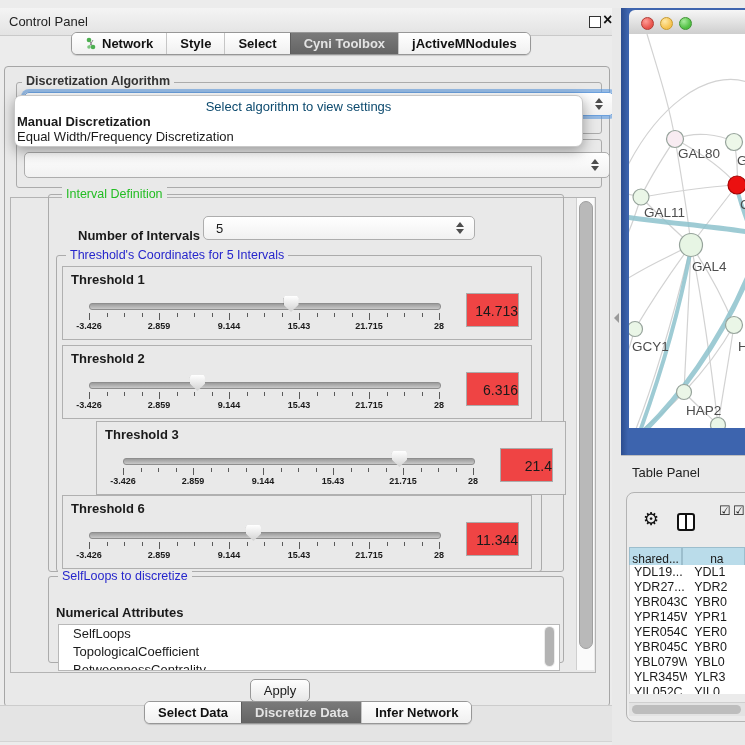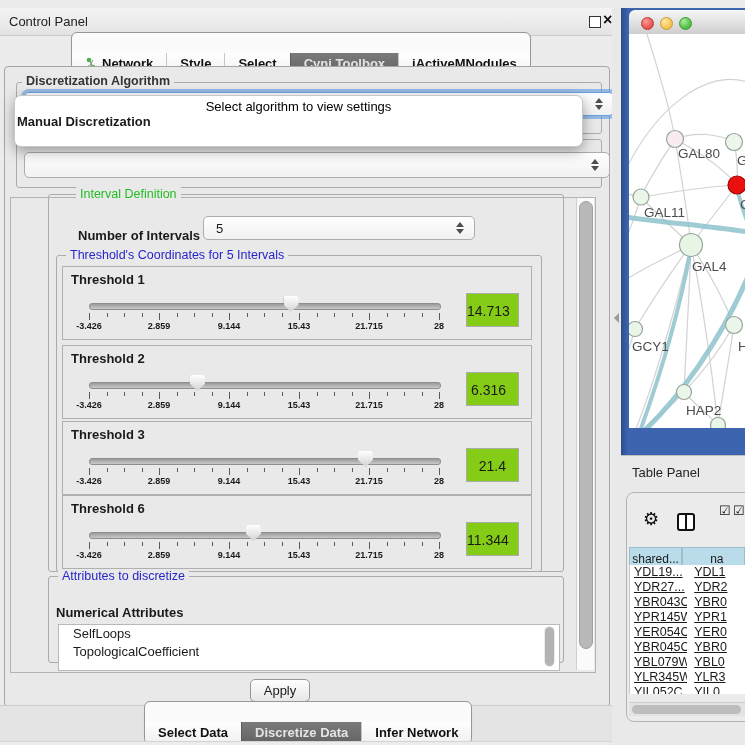--- a/index.html
+++ b/index.html
@@ -9,60 +9,60 @@
   
   #titlebar{left:0;top:0;width:618px;height:27px;background:linear-gradient(#f4f4f4,#e3e3e3);
             border-bottom:1px solid #c9c9c9;}
   #titlebar .t{position:absolute;left:9px;top:6px;font-size:13px;color:#222;}
   .float-btn{position:absolute;left:589px;top:8px;width:10px;height:10px;border:1.5px solid #333;background:#fff;}
   .close-btn{position:absolute;left:603px;top:3px;font-size:16px;font-weight:bold;color:#111;line-height:18px;}
   
   .seg{position:absolute;display:inline-flex;border:1px solid #979797;border-radius:6px;
        overflow:hidden;background:#fbfbfb;box-shadow:0 1px 1px rgba(0,0,0,.15);}
   .seg .tab{display:flex;align-items:center;gap:5px;padding:3px 13px;font-size:13px;font-weight:bold;
-            background:linear-gradient(#ffffff,#f0f0f0);color:#111;border-left:1px solid #c6c6c6;white-space:nowrap;margin-top:20px;}
+            background:linear-gradient(#ffffff,#f0f0f0);color:#111;border-left:1px solid #c6c6c6;white-space:nowrap;}
   .seg .tab:first-child{border-left:none;}
   .seg .tab.sel{background:linear-gradient(#7a7a7a,#646464);color:#e4e4e4;border-left:1px solid #5c5c5c;}
   
   #content{left:4px;top:58px;width:604px;height:639px;border:1px solid #a6a6a6;border-radius:4px;background:#e9e9e9;}
   .group{position:absolute;border:1px solid #ababab;border-radius:3px;}
   .gtitle{position:absolute;font-size:12.5px;background:#e9e9e9;padding:0 4px;white-space:nowrap;}
   .green{color:#23bd23;}
   .blue{color:#2626cc;}
   .combo{position:absolute;background:linear-gradient(#ffffff,#f1f1f1);border:1px solid #adadad;
          border-radius:5px;font-size:13px;display:flex;align-items:center;padding-left:12px;}
   .combo.focus{box-shadow:0 0 0 3px rgba(92,154,224,.6);border-color:#6ba0dd;}
   .spin{position:absolute;right:9px;top:50%;transform:translateY(-50%);width:9px;}
   .spin b{display:block;width:0;height:0;border-left:4px solid transparent;border-right:4px solid transparent;}
   .spin b.up{border-bottom:5px solid #4d4d4d;margin-bottom:2px;}
   .spin b.dn{border-top:5px solid #4d4d4d;}
   
   #alg-popup{left:14px;top:87px;width:567px;height:50px;background:#fff;border:1px solid #c8c8c8;
              border-radius:7px;box-shadow:0 4px 14px rgba(0,0,0,.35);z-index:60;}
-  #alg-popup .hint{position:absolute;left:0;top:3px;width:100%;text-align:center;font-size:13px;color:#000000;}
+  #alg-popup .hint{position:absolute;left:0;top:3px;width:100%;text-align:center;font-size:13px;color:#0c4a6e;}
   .popup-item{position:absolute;left:2px;font-size:13px;white-space:nowrap;}
   
   #viewport{left:10px;top:189px;width:584px;height:474px;border:1px solid #b3b3b3;background:#e9e9e9;}
   #vtrack{left:576px;top:190px;width:17px;height:472px;background:#fafafa;border-left:1px solid #cfcfcf;}
   #vthumb{left:579px;top:193px;width:12px;height:446px;background:#b9b9b9;border:1px solid #9f9f9f;border-radius:7px;}
   
   .thr{position:absolute;left:62px;width:468px;height:72px;border:1px solid #b0b0b0;background:#e9e9e9;}
   .thr .lbl{position:absolute;left:8px;top:5px;font-size:13px;font-weight:bold;}
   .thr .track{position:absolute;left:26px;top:36px;width:350px;height:5px;border-radius:3px;
               background:linear-gradient(#9b9b9b,#c9c9c9);border:1px solid #8e8e8e;}
   .thr .thumb{position:absolute;top:29px;width:15px;height:16px;
               background:linear-gradient(#ffffff,#d2d2d2);
               clip-path:polygon(10% 0,90% 0,100% 14%,100% 55%,50% 100%,0 55%,0 14%);
               filter:drop-shadow(0 0 1px rgba(0,0,0,.6));}
   .thr .tick{position:absolute;width:1px;background:#5a5a5a;}
   .thr .tlab{position:absolute;top:54px;width:44px;margin-left:-22px;text-align:center;
              font-size:9px;font-weight:bold;color:#1a1a1a;}
-  .thr .val{position:absolute;left:403px;top:26px;width:53px;height:34px;background:#84cc16;
+  .thr .val{position:absolute;left:403px;top:26px;width:53px;height:34px;background:#ef4444;
             border:1px solid #ababab;font-size:14px;text-align:right;line-height:34px;
-            padding-right:12px;box-sizing:border-box;}
+            padding-right:0;box-sizing:border-box;}
   
   #attr-list{left:58px;top:616px;width:500px;height:45px;background:#fff;border:1px solid #b8b8b8;overflow:hidden;}
   .attr-item{height:18px;line-height:18px;padding-left:14px;font-size:13px;white-space:nowrap;}
   #attr-sb{left:544px;top:618px;width:11px;height:41px;background:#ececec;border-radius:6px;}
   #attr-sb i{display:block;margin:1px auto;width:9px;height:39px;background:#b3b3b3;border-radius:5px;}
   #apply{left:250px;top:671px;width:58px;height:21px;border:1px solid #979797;border-radius:5px;
          background:linear-gradient(#fefefe,#e7e7e7);font-size:13px;text-align:center;line-height:21px;}
   #bottom-strip{left:0;top:697px;width:618px;height:36px;background:#e4e4e4;border-top:1px solid #cccccc;}
   #below-strip{left:0;top:733px;width:618px;height:12px;background:#ececec;border-top:1px solid #d4d4d4;}
   
@@ -79,21 +79,21 @@
   #tp-box{left:626px;top:484px;width:120px;height:228px;background:#ebebeb;border:1px solid #b3b3b3;border-radius:8px 0 0 8px;}
   #gear{left:643px;top:500px;font-size:18px;color:#111;}
   #spliticon{left:677px;top:505px;width:14px;height:14px;border:2px solid #111;border-radius:3px;background:#fff;}
   #spliticon i{position:absolute;left:6px;top:0;width:2px;height:14px;background:#111;}
   .cb{position:absolute;top:503px;font-size:13px;color:#111;}
   #tbl-head{left:629px;top:539px;width:116px;height:36px;display:flex;overflow:hidden;}
   .hcell{background:#badcea;border:1px solid #9cbecd;box-sizing:border-box;font-size:12px;
          line-height:22px;color:#1a1a1a;white-space:nowrap;}
   #tbl-rows{left:629px;top:557px;width:116px;height:129px;background:#fff;overflow:hidden;
             border-left:1px solid #c9c9c9;}
-  .trow{display:flex;height:15px;line-height:15px;font-size:12.5px;white-space:nowrap;text-decoration:underline;}
+  .trow{display:flex;height:15px;line-height:15px;font-size:12.5px;white-space:nowrap;}
   .trow .c1{width:79px;padding-left:4px;box-sizing:border-box;overflow:hidden;}
   .trow .c2{width:80px;padding-left:7px;box-sizing:border-box;overflow:hidden;}
   #hsb{left:629px;top:694px;width:116px;height:13px;background:#e3e3e3;border-top:1px solid #cfcfcf;}
   #hsb i{position:absolute;left:3px;top:2px;width:109px;height:9px;background:#bdbdbd;border-radius:5px;}
   text{font-family:"Liberation Sans",sans-serif;}
 </style>
 </head>
 <body>
 
 <div class="abs" id="titlebar">
@@ -134,37 +134,38 @@
 <div class="combo focus" style="left:24px;top:92px;width:576px;height:22px;">
   <span class="spin">
       <b class="up"></b>
       <b class="dn"></b>
     </span>
 </div>
 
 <div class="abs" id="alg-popup">
   <div class="hint">Select algorithm to view settings</div>
 <div class="popup-item" style="top: 18px; font-weight: bold;">Manual Discretization</div>
+    <div class="popup-item" style="top: 33px; font-weight: normal;">Equal Width/Frequency Discretization</div>
   </div>
 
 <div class="group" style="left:16px;top:139px;width:584px;height:47px;"></div>
 <span class="gtitle" style="left:23px;top:120px;color:#0369a1;font-weight:bold;">Table Data</span>
 <div class="combo" style="left:24px;top:152px;width:572px;height:24px;">
   <span class="spin">
       <b class="up"></b>
       <b class="dn"></b>
     </span>
 </div>
 
 <div class="abs" id="viewport"></div>
 <div class="abs" id="vtrack"></div>
 <div class="abs" id="vthumb"></div>
 
 <div class="group" style="left:48px;top:194px;width:514px;height:376px;"></div>
-<span class="gtitle green" style="left:76px;top:187px;">Interval Definition</span>
+<span class="gtitle green" style="left:62px;top:187px;">Interval Definition</span>
 <span class="abs" style="left:78px;top:220px;font-size:13px;font-weight:bold;">Number of Intervals</span>
 <div class="combo" style="left:203px;top:216px;width:258px;height:22px;">
   <span>5</span>
   <span class="spin">
       <b class="up"></b>
       <b class="dn"></b>
     </span>
 </div>
 
 <div class="group" style="left:56px;top:255px;width:484px;height:315px;"></div>
@@ -229,21 +230,21 @@
       <i class="tick" style="left: 376px; top: 46px; height: 7px;"></i>
       <span class="tlab" style="left: 26px;">-3.426</span>
       <span class="tlab" style="left: 96px;">2.859</span>
       <span class="tlab" style="left: 166px;">9.144</span>
       <span class="tlab" style="left: 236px;">15.43</span>
       <span class="tlab" style="left: 306px;">21.715</span>
       <span class="tlab" style="left: 376px;">28</span>
       <div class="thumb" style="left: 126.999px;"></div>
       <div class="val">6.316</div>
     </div>
-    <div class="thr" style="top: 421px;">
+    <div class="thr" style="top: 421px; margin-left: 34px;">
       <div class="lbl">Threshold 3</div>
       <div class="track"></div>
       <i class="tick" style="left: 26px; top: 46px; height: 7px;"></i>
       <i class="tick" style="left: 43.5px; top: 46px; height: 4px;"></i>
       <i class="tick" style="left: 61px; top: 46px; height: 4px;"></i>
       <i class="tick" style="left: 78.5px; top: 46px; height: 4px;"></i>
       <i class="tick" style="left: 96px; top: 46px; height: 7px;"></i>
       <i class="tick" style="left: 113.5px; top: 46px; height: 4px;"></i>
       <i class="tick" style="left: 131px; top: 46px; height: 4px;"></i>
       <i class="tick" style="left: 148.5px; top: 46px; height: 4px;"></i>
@@ -298,25 +299,26 @@
       <span class="tlab" style="left: 166px;">9.144</span>
       <span class="tlab" style="left: 236px;">15.43</span>
       <span class="tlab" style="left: 306px;">21.715</span>
       <span class="tlab" style="left: 376px;">28</span>
       <div class="thumb" style="left: 182.998px;"></div>
       <div class="val">11.344</div>
     </div>
   </div>
 
 <div class="group" style="left:48px;top:576px;width:514px;height:85px;"></div>
-<span class="gtitle blue" style="left:58px;top:569px;">Attributes to discretize</span>
+<span class="gtitle blue" style="left:58px;top:569px;">SelfLoops to discretize</span>
 <span class="abs" style="left:56px;top:597px;font-size:13px;font-weight:bold;">Numerical Attributes</span>
 <div class="abs" id="attr-list">
     <div class="attr-item">SelfLoops</div>
     <div class="attr-item">TopologicalCoefficient</div>
+    <div class="attr-item">BetweennessCentrality</div>
   </div>
 <div class="abs" id="attr-sb">
     <i></i>
   </div>
 
 <div class="abs" id="apply">Apply</div>
 
 <div class="abs" id="bottom-strip"></div>
 <div class="seg" id="bottom-tabs" style="left:144px;top:701px;">
     <div class="tab">

